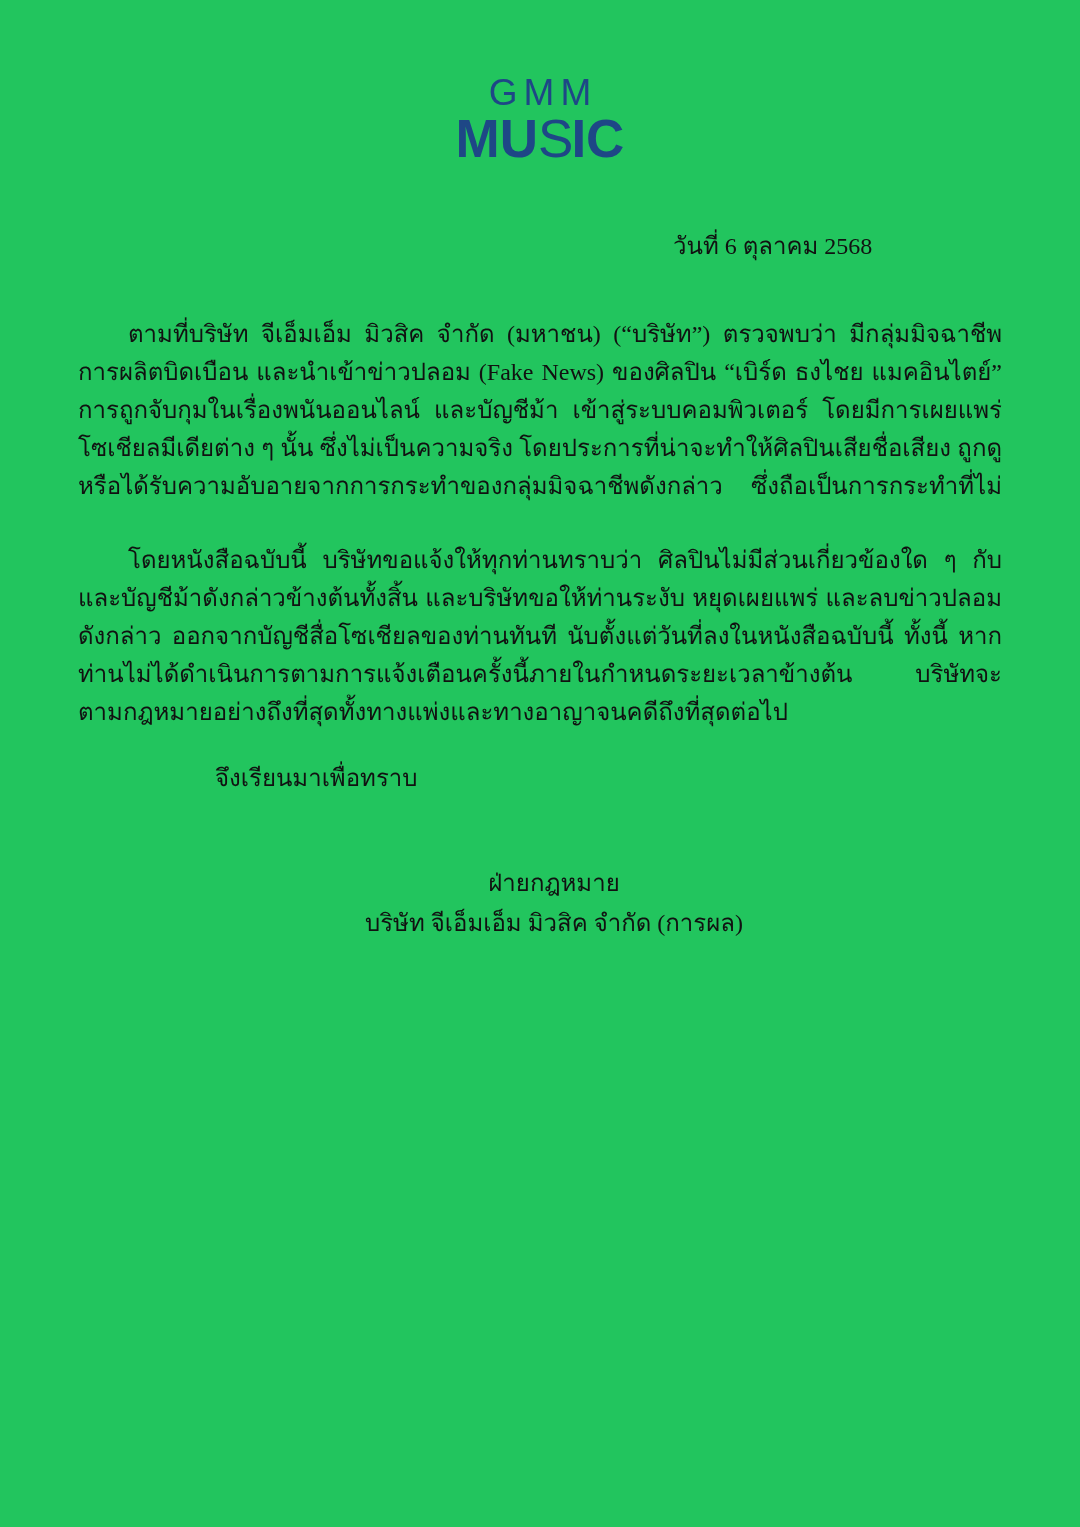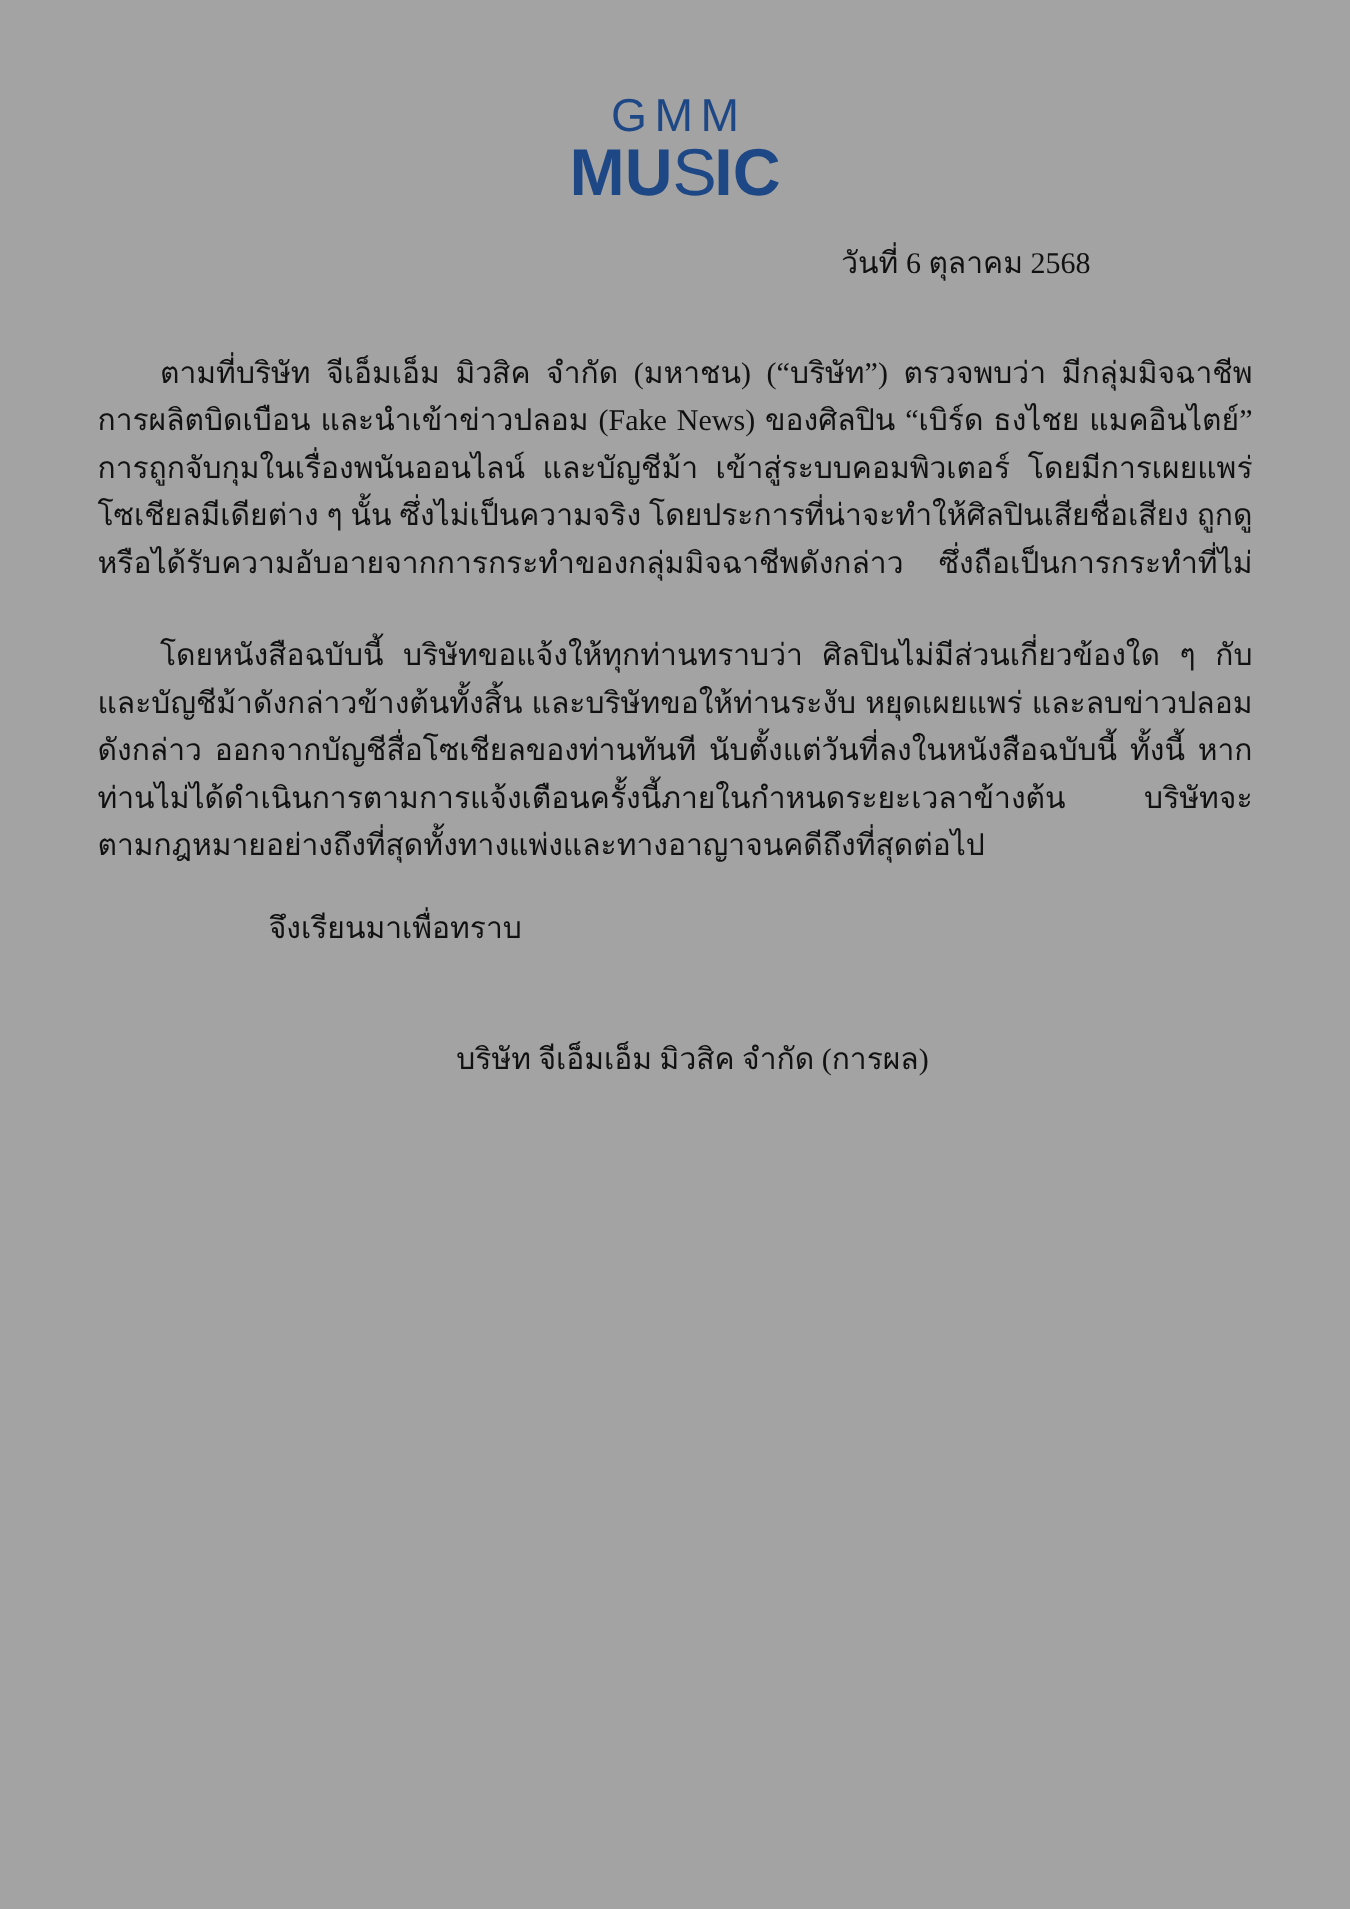--- a/index.html
+++ b/index.html
@@ -4,21 +4,21 @@
 <style>
   html, body {
     margin: 0;
     padding: 0;
     background: #ffffff;
   }
   .page {
     position: relative;
     width: 1080px;
     height: 1527px;
-    background: #a3a3a3;
+    background: #22c55e;
     overflow: hidden;
     font-family: "Liberation Serif", "DejaVu Serif", serif;
     color: #111111;
   }
   
   .logo {
     width: 100%;
     margin-top: 74px;
     text-align: center;
     line-height: 1;
@@ -45,21 +45,21 @@
     font-weight: 300;
     letter-spacing: -2px;
   }
   
   .letter {
     margin: 0 78px;
     font-size: 24px;
     line-height: 38px;
   }
   .date-row {
-    margin-top: 27px;
+    margin-top: 62px;
   }
   .date-row .date {
     display: inline-block;
     margin-left: 595px;
     white-space: nowrap;
   }
   .paragraph {
     margin-top: 50px;
   }
   .paragraph + .paragraph {
@@ -118,17 +118,18 @@
         <div class="line first">โดยหนังสือฉบับนี้ บริษัทขอแจ้งให้ทุกท่านทราบว่า ศิลปินไม่มีส่วนเกี่ยวข้องใด ๆ กับการพนันออนไลน์</div>
         <div class="line">และบัญชีม้าดังกล่าวข้างต้นทั้งสิ้น และบริษัทขอให้ท่านระงับ หยุดเผยแพร่ และลบข่าวปลอม (Fake News)</div>
         <div class="line">ดังกล่าว ออกจากบัญชีสื่อโซเชียลของท่านทันที นับตั้งแต่วันที่ลงในหนังสือฉบับนี้ ทั้งนี้ หากบริษัทพบว่า</div>
         <div class="line">ท่านไม่ได้ดำเนินการตามการแจ้งเตือนครั้งนี้ภายในกำหนดระยะเวลาข้างต้น บริษัทจะดำเนินคดีต่อท่าน</div>
         <div class="line last">ตามกฎหมายอย่างถึงที่สุดทั้งทางแพ่งและทางอาญาจนคดีถึงที่สุดต่อไป</div>
       </div>
 
     <div class="closing">จึงเรียนมาเพื่อทราบ</div>
 
     <div class="signature">
+      <div class="sig-line">ฝ่ายกฎหมาย</div>
       <div class="sig-line">บริษัท จีเอ็มเอ็ม มิวสิค จำกัด (การผล)</div>
     </div>
 
   </div>
 </div>
 
 </body></html>

